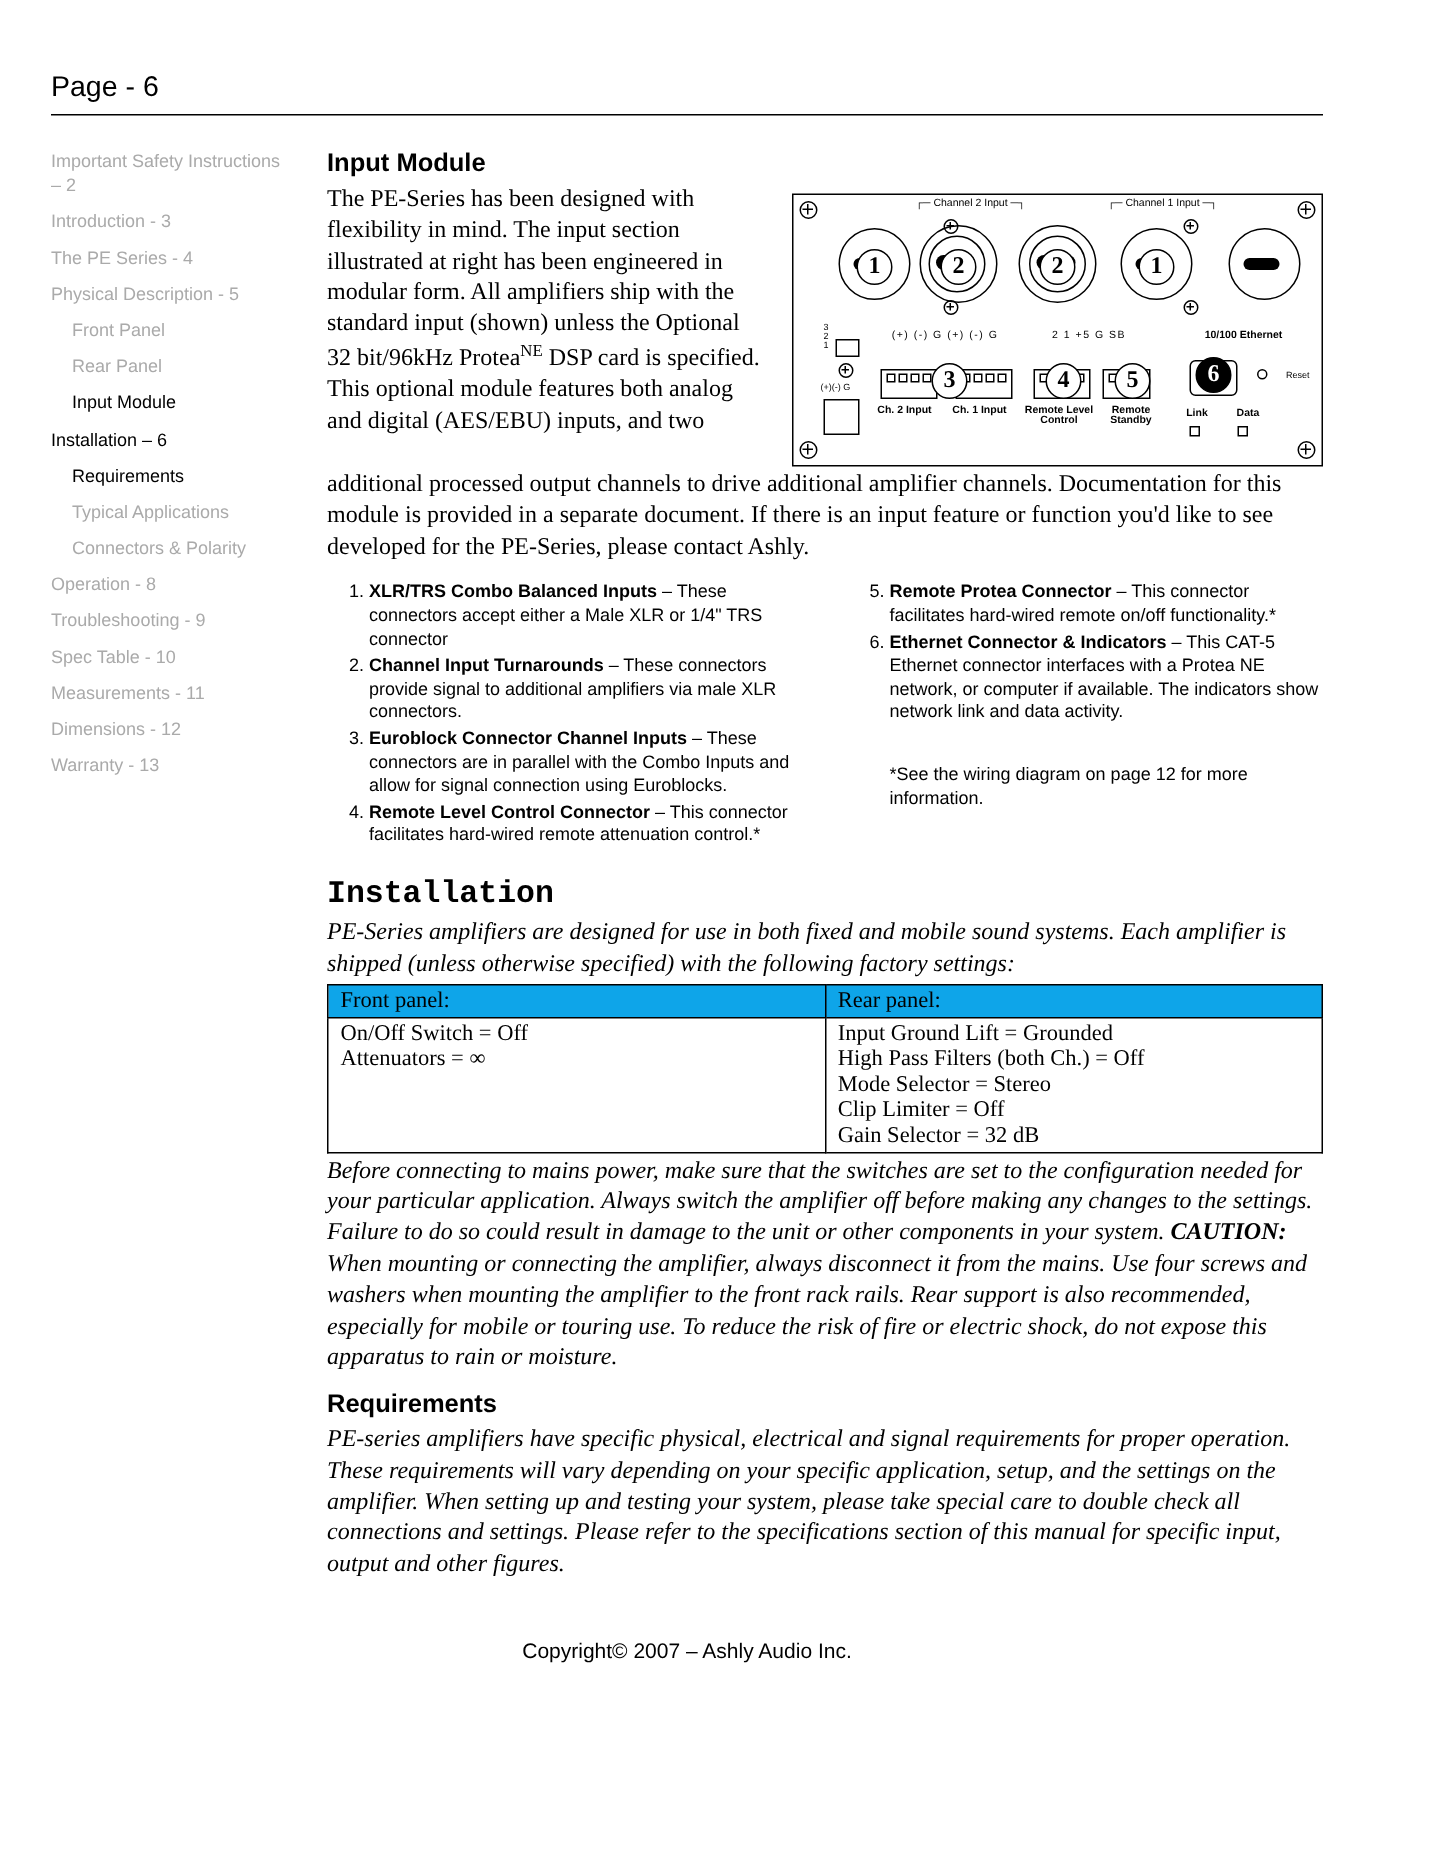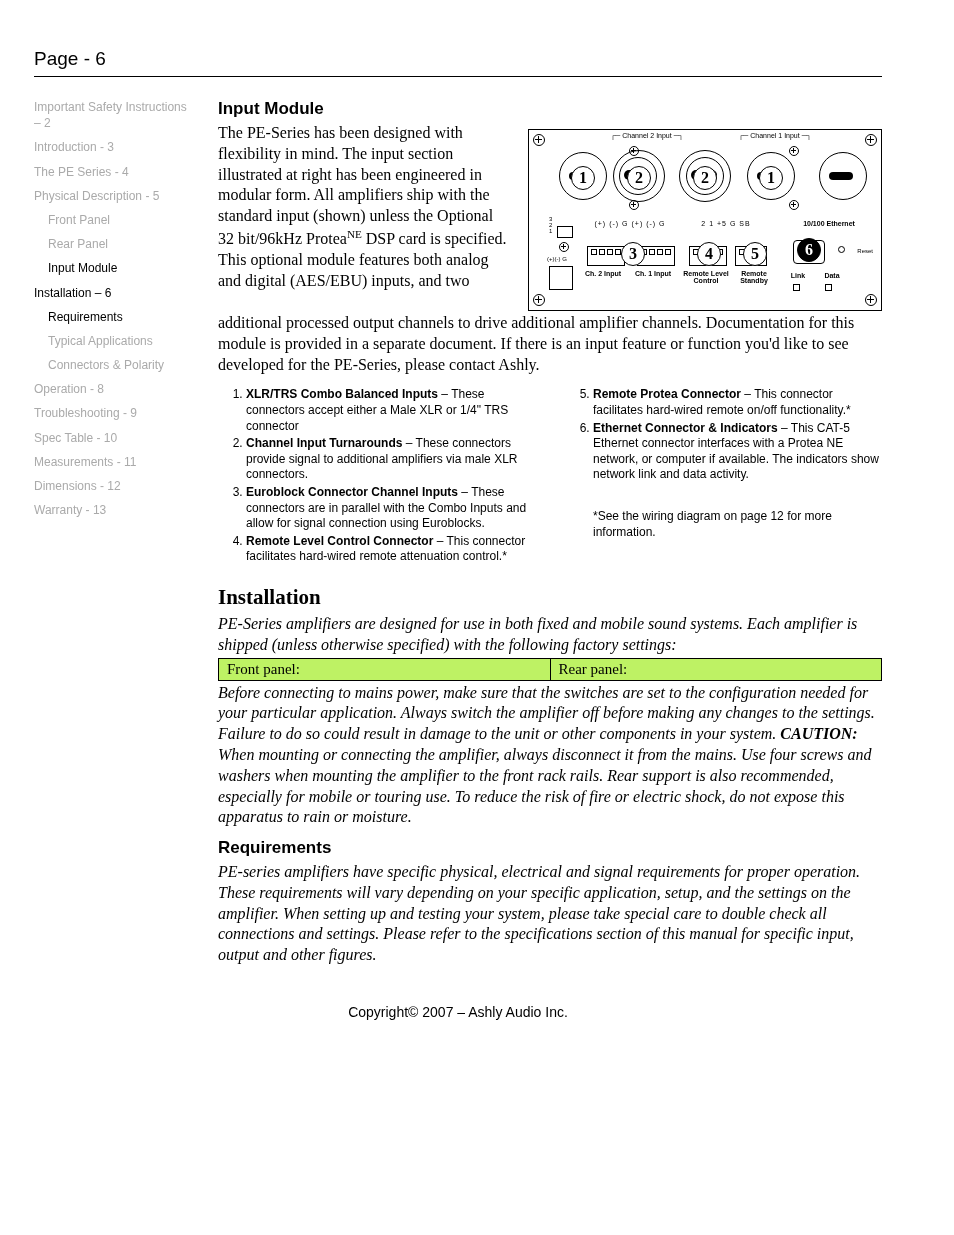--- a/index.html
+++ b/index.html
@@ -45,21 +45,21 @@
   .main {
     flex: 1;
   }
   .section-sub {
     font-family: "Trebuchet MS", Arial, sans-serif;
     font-weight: bold;
     font-size: 17px;
     margin: 0 0 4px 0;
   }
   .section-title {
-    font-family: Liberation Serif, serif;
+    font-family: Liberation Mono, monospace;
     font-weight: bold;
     font-size: 21px;
     margin: 18px 0 4px 0;
   }
   .intro-wrap {
     display: flex;
     gap: 18px;
     align-items: flex-start;
   }
   .intro-text {
@@ -145,21 +145,21 @@
     width: 100%;
     font-size: 15px;
     margin-top: 2px;
   }
   table.factory td {
     border: 1px solid #000;
     padding: 2px 8px;
     vertical-align: top;
     width: 50%;
   }
-  table.factory .hdr { background: #bef264; }
+  table.factory .hdr { background: #0ea5e9; }
   .footer {
     text-align: center;
     font-family: "Trebuchet MS", Arial, sans-serif;
     font-size: 14px;
     margin-top: 38px;
   }
   sup { font-size: 0.7em; }
 </style>
 </head>
 <body>
@@ -317,20 +317,24 @@
 
       <h2 class="section-title">Installation</h2>
       <div class="install-text">PE-Series amplifiers are designed for use in both fixed and mobile sound systems.  Each amplifier is shipped (unless otherwise specified) with the following factory settings:</div>
 
       <table class="factory">
         <tbody>
             <tr>
           <td class="hdr">Front panel:</td>
           <td class="hdr">Rear panel:</td>
         </tr>
+        <tr>
+          <td id="front-cell">On/Off Switch = Off<br>Attenuators = ∞</td>
+          <td id="rear-cell">Input Ground Lift = Grounded<br>High Pass Filters (both Ch.) = Off<br>Mode Selector = Stereo<br>Clip Limiter = Off<br>Gain Selector = 32 dB</td>
+        </tr>
       </tbody>
         </table>
 
       <div class="install-text">
         <span>Before connecting to mains power, make sure that the switches are set to the configuration needed for your particular application. Always switch the amplifier off before making any changes to the settings.  Failure to do so could result in damage to the unit or other components in your system.  </span><b>CAUTION:</b><span> When mounting or connecting the amplifier, always disconnect it from the mains.  Use four screws and washers when mounting the amplifier to the front rack rails.  Rear support is also recommended, especially for mobile or touring use. To reduce the risk of fire or electric shock, do not expose this apparatus to rain or moisture.</span>
       </div>
 
       <h3 class="section-sub" style="margin-top:10px;">Requirements</h3>
       <div class="install-text">PE-series amplifiers have specific physical, electrical and signal requirements for proper operation.  These requirements will vary depending on your specific application, setup, and the settings on the amplifier.  When setting up and testing your system, please take special care to double check all connections and settings.  Please refer to the specifications section of this manual for specific input, output and other figures.</div>
 

